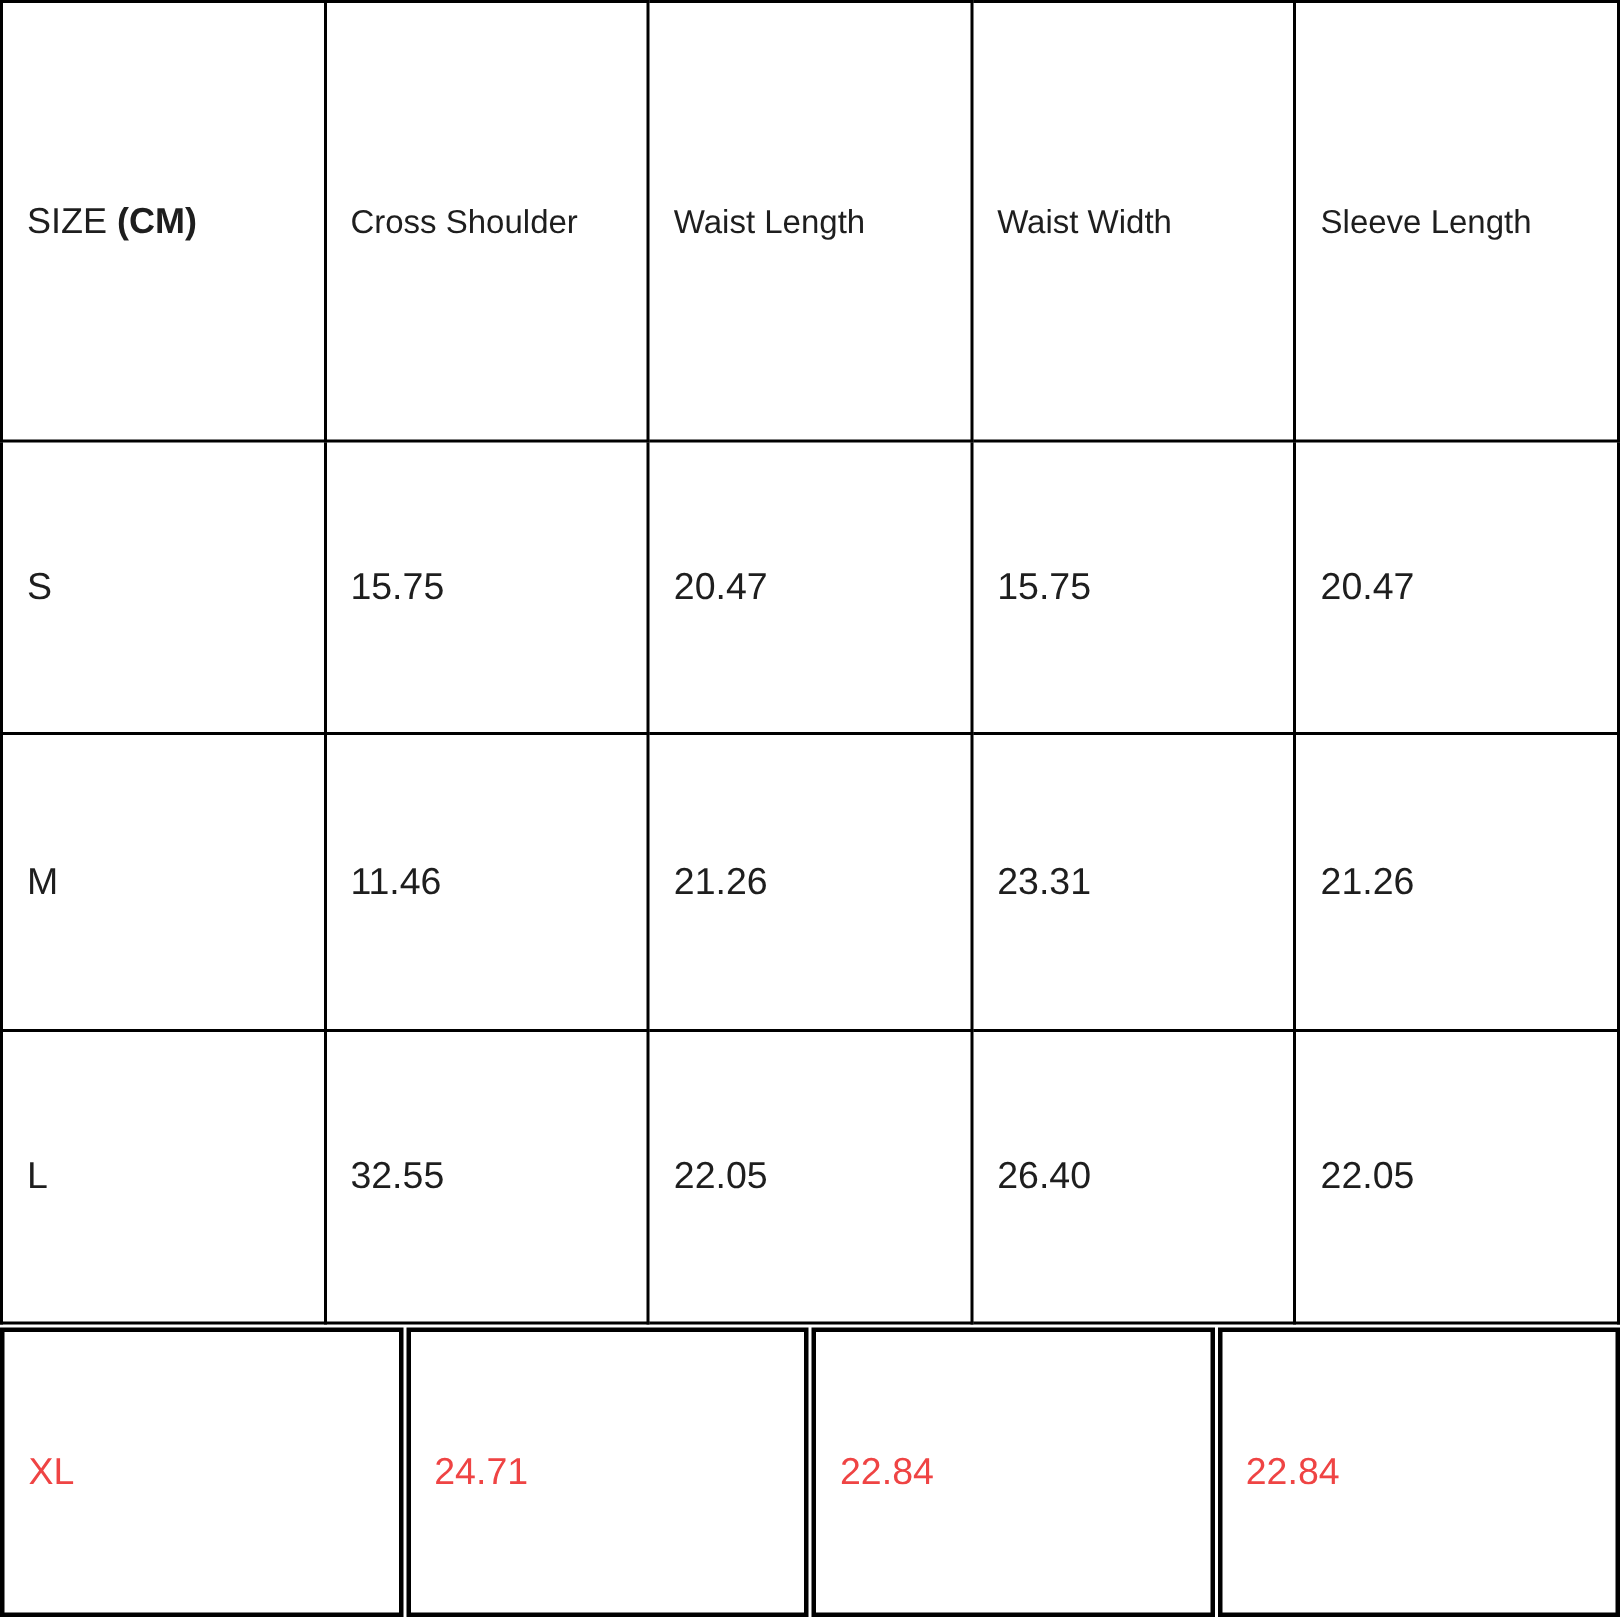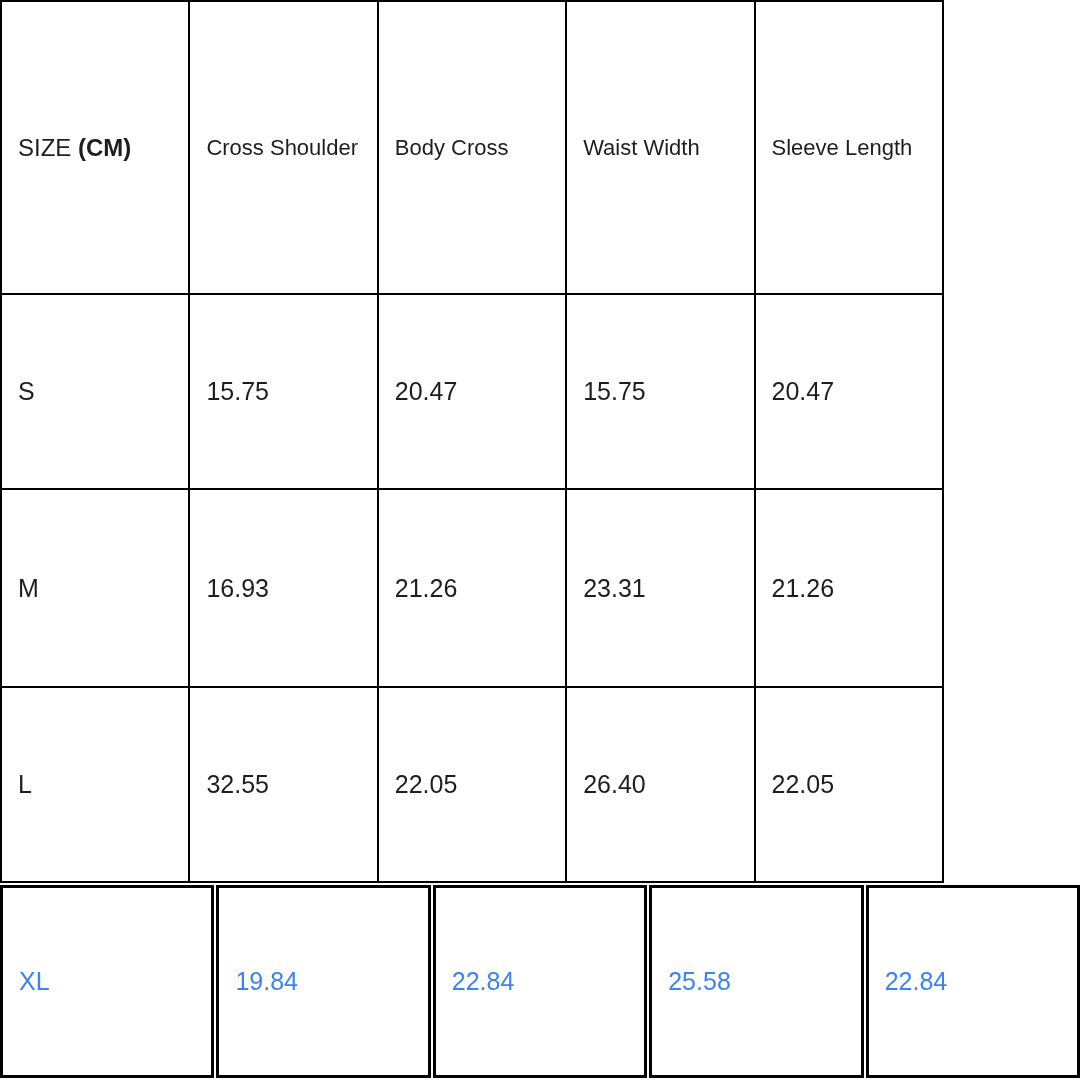--- a/index.html
+++ b/index.html
@@ -12,21 +12,21 @@
     font-family: "Liberation Sans", "DejaVu Sans", sans-serif;
   }
   .size-chart {
     width: 1080px;
     height: 1080px;
     box-sizing: border-box;
     background: #ffffff;
   }
   table.grid {
     border-collapse: collapse;
-    width: 944px;
+    width: 1080px;
     table-layout: fixed;
   }
   table.grid td {
     border: 2px solid #000000;
     background: #ffffff;
     color: #1e1e1e;
     font-size: 25px;
     padding: 0 6px 0 16px;
     vertical-align: middle;
     overflow: hidden;
@@ -42,21 +42,21 @@
     display: flex;
     gap: 2px;
     height: 193px;
     width: 1080px;
   }
   .xl-cell {
     flex: 1 1 0;
     box-sizing: border-box;
     border: 3px solid #000000;
     background: #ffffff;
-    color: #3b82f6;
+    color: #ef4444;
     font-size: 25px;
     display: flex;
     align-items: center;
     padding-left: 16px;
     overflow: hidden;
     white-space: nowrap;
   }
 </style>
 </head>
 <body>
@@ -64,52 +64,51 @@
 <div class="size-chart">
 
   <table class="grid">
     <tbody>
       <tr class="header-row">
         <td class="size-head">
           <span>SIZE</span>
           <span class="bold">(CM)</span>
         </td>
         <td>Cross Shoulder</td>
-        <td>Body Cross</td>
+        <td>Waist Length</td>
         <td>Waist Width</td>
         <td>Sleeve Length</td>
       </tr>
 
       <tr class="data-row">
         <td>S</td>
         <td>15.75</td>
         <td>20.47</td>
         <td>15.75</td>
         <td>20.47</td>
       </tr>
 
       <tr class="data-row data-row-m">
         <td>M</td>
-        <td>16.93</td>
+        <td>11.46</td>
         <td>21.26</td>
         <td>23.31</td>
         <td>21.26</td>
       </tr>
 
       <tr class="data-row">
         <td>L</td>
         <td>32.55</td>
         <td>22.05</td>
         <td>26.40</td>
         <td>22.05</td>
       </tr>
     </tbody>
   </table>
 
   <div class="xl-row">
     <div class="xl-cell">XL</div>
-    <div class="xl-cell">19.84</div>
+    <div class="xl-cell">24.71</div>
     <div class="xl-cell">22.84</div>
-    <div class="xl-cell">25.58</div>
     <div class="xl-cell">22.84</div>
   </div>
 
 </div>
 
 </body></html>

